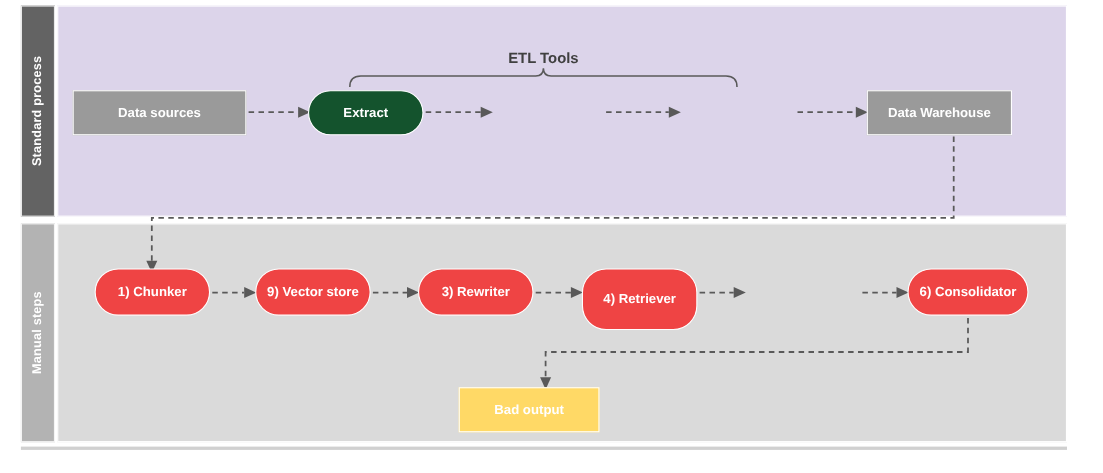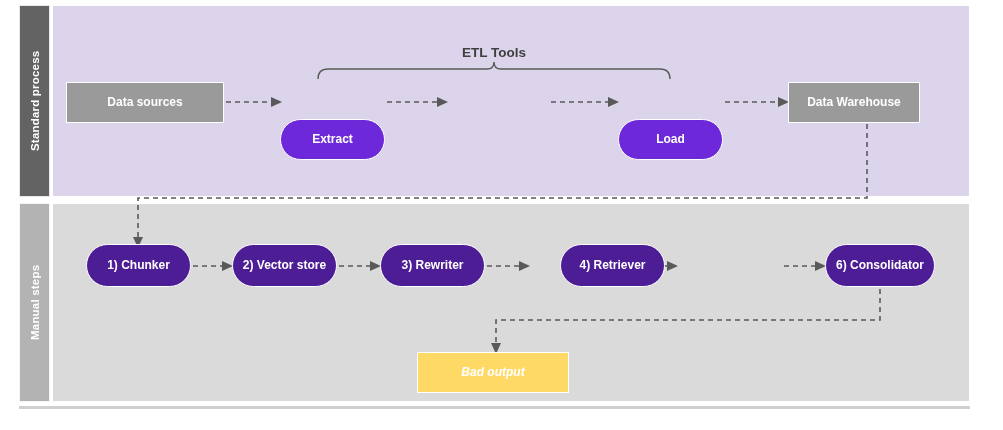--- a/index.html
+++ b/index.html
@@ -22,37 +22,37 @@
 
   #bottom-rule{position:absolute;left:19px;top:406px;width:951px;height:3px;background:#d0d0d0;}
 
   
   .node{position:absolute;box-sizing:border-box;display:flex;align-items:center;
         justify-content:center;text-align:center;color:#ffffff;font-weight:bold;
         font-size:12px;line-height:1.15;border:1px solid #ffffff;}
   .rect{border-radius:0;}
   .pill{border-radius:22px;}
   .gray{background:#9a9a9a;}
-  .purple{background:#6d28d9;margin-top:37px;}
-  .pillgray{background:#4c1d95;}
+  .purple{background:#14532d;}
+  .pillgray{background:#ef4444;}
   .yellow{background:#ffd966;}
 
   #n-datasources{left:66px;top:82px;width:158px;height:41px;}
   #n-extract    {left:280px;top:82px;width:105px;height:41px;}
   #n-transform  {left:447px;top:82px;width:102px;height:41px;}
   #n-load       {left:618px;top:82px;width:105px;height:41px;}
   #n-warehouse  {left:788px;top:82px;width:132px;height:41px;}
 
   #n-chunker      {left:86px;top:244px;width:105px;height:43px;}
   #n-vectorstore  {left:232px;top:244px;width:105px;height:43px;}
   #n-rewriter     {left:380px;top:244px;width:105px;height:43px;text-align:right;}
-  #n-retriever    {left:560px;top:244px;width:105px;height:43px;}
+  #n-retriever    {left:529px;top:244px;width:105px;height:56px;}
   #n-reranker     {left:677px;top:244px;width:105px;height:43px;}
   #n-consolidator {left:825px;top:244px;width:110px;height:43px;}
-  #n-badoutput    {left:417px;top:352px;width:152px;height:41px;font-style:italic;}
+  #n-badoutput    {left:417px;top:352px;width:128px;height:41px;}
 
   
   #wires{position:absolute;left:0;top:0;width:1003px;height:430px;pointer-events:none;}
   .dash{fill:none;stroke:#595959;stroke-width:1.6;stroke-dasharray:5 4;}
   .brace{fill:none;stroke:#595959;stroke-width:1.4;}
   .head{fill:#595959;}
 
   #etl-label{position:absolute;left:404px;top:45px;width:180px;text-align:center;
              color:#404040;font-size:13.5px;font-weight:bold;}
 </style>
@@ -120,25 +120,24 @@
 
     <g>
       <path class="brace" d="M318 79 q0-10 10-10 H487 q7 0 7-7 q0 7 7 7 H660 q10 0 10 10"></path>
     </g>
   </svg>
 
   <div id="etl-label">ETL Tools</div>
 
   <div class="node rect gray" id="n-datasources">Data sources</div>
   <div class="node pill purple" id="n-extract">Extract</div>
-  <div class="node pill purple" id="n-load">Load</div>
   <div class="node rect gray" id="n-warehouse">Data Warehouse</div>
 
   <div class="node pill pillgray" id="n-chunker">1) Chunker</div>
-  <div class="node pill pillgray" id="n-vectorstore">2) Vector store</div>
+  <div class="node pill pillgray" id="n-vectorstore">9) Vector store</div>
   <div class="node pill pillgray" id="n-rewriter">3) Rewriter</div>
   <div class="node pill pillgray" id="n-retriever">4) Retriever</div>
   <div class="node pill pillgray" id="n-consolidator">6) Consolidator</div>
 
   <div class="node rect yellow" id="n-badoutput">Bad output</div>
 
   <div id="bottom-rule"></div>
 </div>
 
 </body></html>

